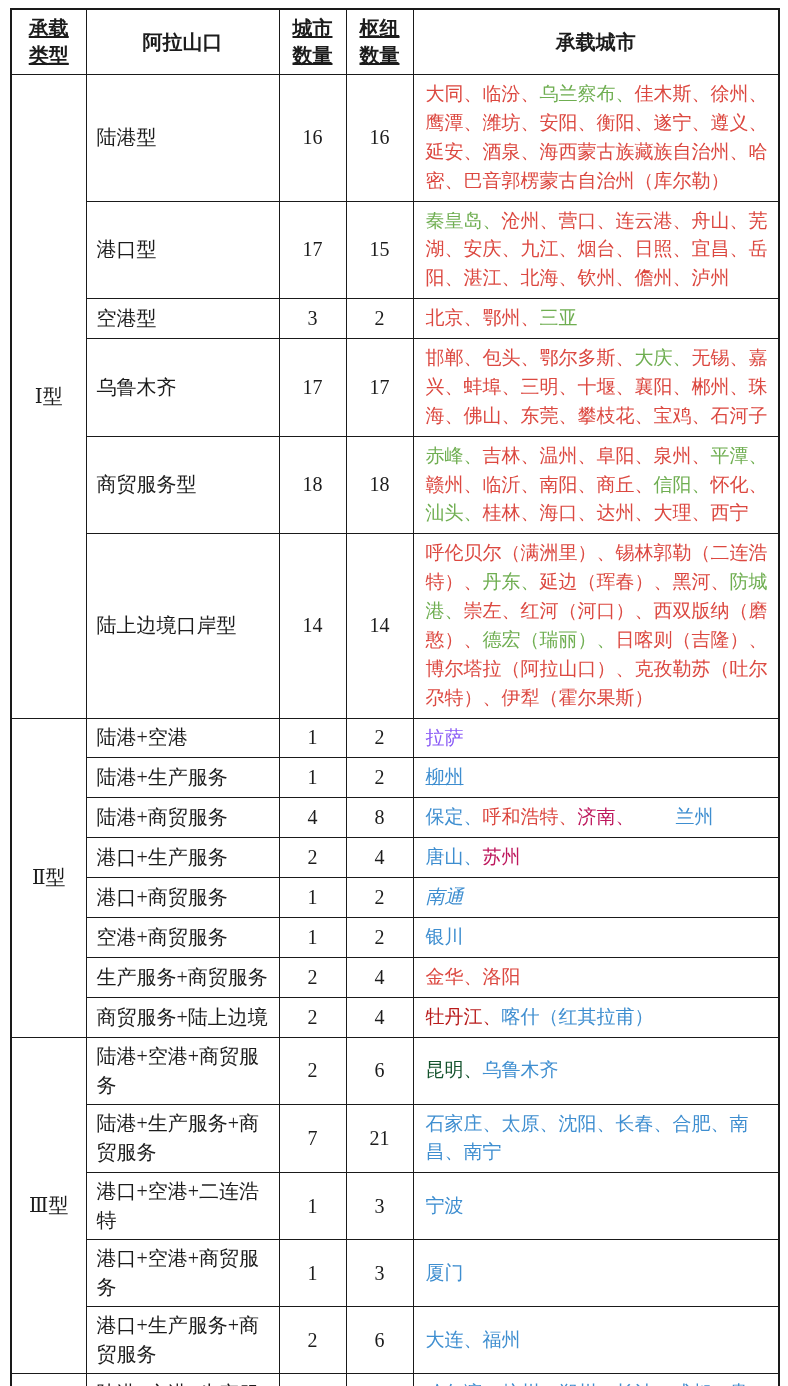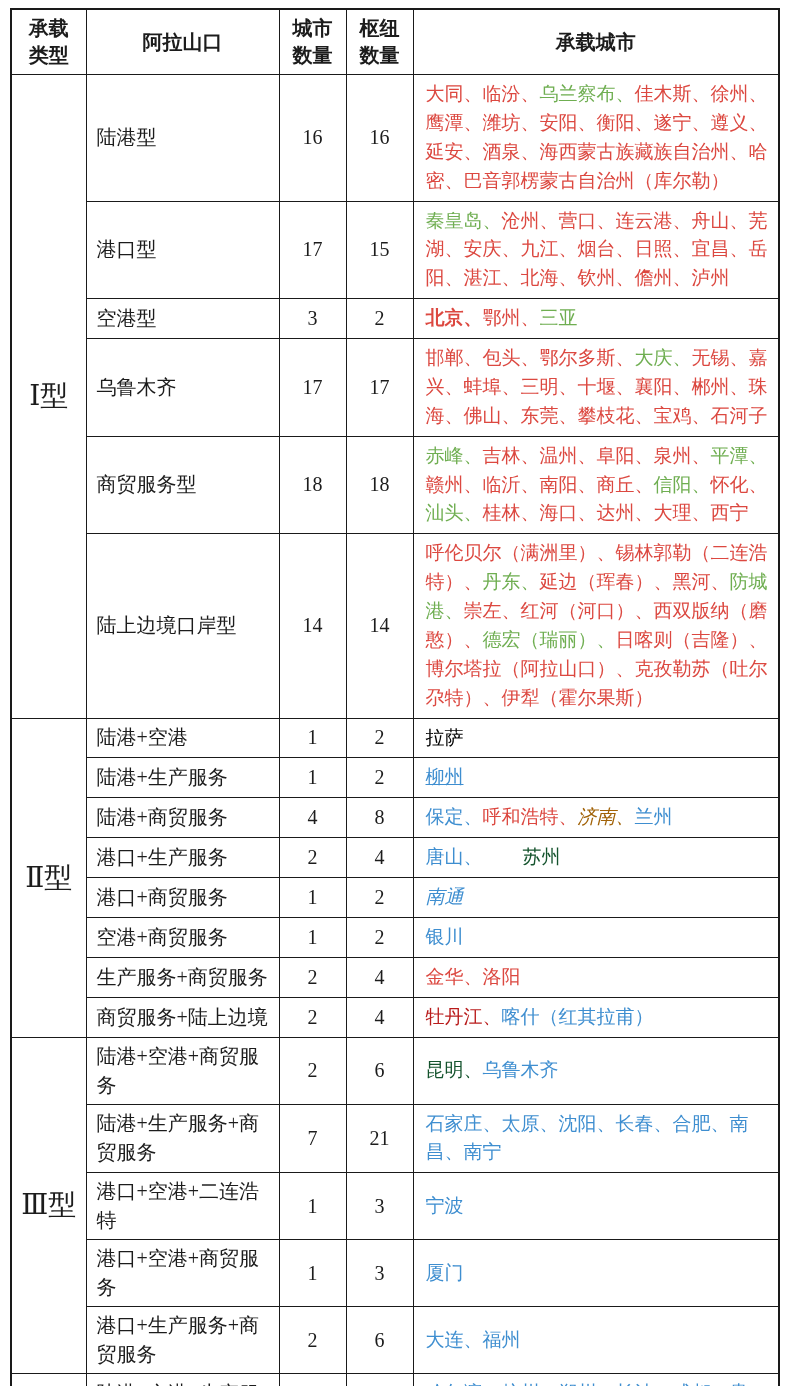--- a/index.html
+++ b/index.html
@@ -25,24 +25,24 @@
     vertical-align: middle;
     overflow: hidden;
   }
   th {
     font-weight: bold;
     font-size: 20px;
     text-align: center;
     padding: 5px 2px;
     line-height: 1.35;
   }
-  .pre { white-space: pre-line; }
+  .pre { white-space: pre-line; text-decoration: underline; }
   .gcell {
     text-align: center;
-    font-size: 28px;
+    font-size: 20px;
     padding: 2px;
   }
   .tcell {
     text-align: left;
     font-size: 20px;
     padding: 4px 4px 4px 10px;
     line-height: 1.45;
   }
   .ncell {
     text-align: center;
@@ -92,21 +92,21 @@
         <tr>
           <td class="tcell">港口型</td>
           <td class="ncell">17</td>
           <td class="ncell">15</td>
           <td class="ccell"><span class="city" style="color: rgb(111, 174, 81);">秦皇岛、</span><span class="city" style="color: rgb(220, 72, 64);">沧州、</span><span class="city" style="color: rgb(220, 72, 64);">营口、</span><span class="city" style="color: rgb(220, 72, 64);">连云港、</span><span class="city" style="color: rgb(220, 72, 64);">舟山、</span><span class="city" style="color: rgb(220, 72, 64);">芜湖、</span><span class="city" style="color: rgb(220, 72, 64);">安庆、</span><span class="city" style="color: rgb(220, 72, 64);">九江、</span><span class="city" style="color: rgb(220, 72, 64);">烟台、</span><span class="city" style="color: rgb(220, 72, 64);">日照、</span><span class="city" style="color: rgb(220, 72, 64);">宜昌、</span><span class="city" style="color: rgb(220, 72, 64);">岳阳、</span><span class="city" style="color: rgb(220, 72, 64);">湛江、</span><span class="city" style="color: rgb(220, 72, 64);">北海、</span><span class="city" style="color: rgb(220, 72, 64);">钦州、</span><span class="city" style="color: rgb(220, 72, 64);">儋州、</span><span class="city" style="color: rgb(220, 72, 64);">泸州</span></td>
         </tr>
         <tr>
           <td class="tcell">空港型</td>
           <td class="ncell">3</td>
           <td class="ncell">2</td>
-          <td class="ccell"><span class="city" style="color: rgb(220, 72, 64); font-weight: bold;">北京、</span><span class="city" style="color: rgb(220, 72, 64);">鄂州、</span><span class="city" style="color: rgb(111, 174, 81);">三亚</span></td>
+          <td class="ccell"><span class="city" style="color: rgb(220, 72, 64);">北京、</span><span class="city" style="color: rgb(220, 72, 64);">鄂州、</span><span class="city" style="color: rgb(111, 174, 81);">三亚</span></td>
         </tr>
         <tr>
           <td class="tcell">乌鲁木齐</td>
           <td class="ncell">17</td>
           <td class="ncell">17</td>
           <td class="ccell"><span class="city" style="color: rgb(220, 72, 64);">邯郸、</span><span class="city" style="color: rgb(220, 72, 64);">包头、</span><span class="city" style="color: rgb(220, 72, 64);">鄂尔多斯、</span><span class="city" style="color: rgb(111, 174, 81);">大庆、</span><span class="city" style="color: rgb(220, 72, 64);">无锡、</span><span class="city" style="color: rgb(220, 72, 64);">嘉兴、</span><span class="city" style="color: rgb(220, 72, 64);">蚌埠、</span><span class="city" style="color: rgb(220, 72, 64);">三明、</span><span class="city" style="color: rgb(220, 72, 64);">十堰、</span><span class="city" style="color: rgb(220, 72, 64);">襄阳、</span><span class="city" style="color: rgb(220, 72, 64);">郴州、</span><span class="city" style="color: rgb(220, 72, 64);">珠海、</span><span class="city" style="color: rgb(220, 72, 64);">佛山、</span><span class="city" style="color: rgb(220, 72, 64);">东莞、</span><span class="city" style="color: rgb(220, 72, 64);">攀枝花、</span><span class="city" style="color: rgb(220, 72, 64);">宝鸡、</span><span class="city" style="color: rgb(220, 72, 64);">石河子</span></td>
         </tr>
         <tr>
           <td class="tcell">商贸服务型</td>
           <td class="ncell">18</td>
@@ -117,39 +117,39 @@
           <td class="tcell">陆上边境口岸型</td>
           <td class="ncell">14</td>
           <td class="ncell">14</td>
           <td class="ccell"><span class="city" style="color: rgb(220, 72, 64);">呼伦贝尔（满洲里）、</span><span class="city" style="color: rgb(220, 72, 64);">锡林郭勒（二连浩特）、</span><span class="city" style="color: rgb(111, 174, 81);">丹东、</span><span class="city" style="color: rgb(220, 72, 64);">延边（珲春）、</span><span class="city" style="color: rgb(220, 72, 64);">黑河、</span><span class="city" style="color: rgb(111, 174, 81);">防城港、</span><span class="city" style="color: rgb(220, 72, 64);">崇左、</span><span class="city" style="color: rgb(220, 72, 64);">红河（河口）、</span><span class="city" style="color: rgb(220, 72, 64);">西双版纳（磨憨）、</span><span class="city" style="color: rgb(111, 174, 81);">德宏（瑞丽）、</span><span class="city" style="color: rgb(220, 72, 64);">日喀则（吉隆）、</span><span class="city" style="color: rgb(220, 72, 64);">博尔塔拉（阿拉山口）、</span><span class="city" style="color: rgb(220, 72, 64);">克孜勒苏（吐尔尕特）、</span><span class="city" style="color: rgb(220, 72, 64);">伊犁（霍尔果斯）</span></td>
         </tr>
         <tr>
           <td class="gcell" rowspan="8">Ⅱ型</td>
           <td class="tcell">陆港+空港</td>
           <td class="ncell">1</td>
           <td class="ncell">2</td>
-          <td class="ccell"><span class="city" style="color: #000000;">拉萨</span></td>
+          <td class="ccell"><span class="city" style="color: #8b5cf6;">拉萨</span></td>
         </tr>
         <tr>
           <td class="tcell">陆港+生产服务</td>
           <td class="ncell">1</td>
           <td class="ncell">2</td>
           <td class="ccell"><span class="city" style="color: rgb(62, 142, 208); text-decoration: underline;">柳州</span></td>
         </tr>
         <tr>
           <td class="tcell">陆港+商贸服务</td>
           <td class="ncell">4</td>
           <td class="ncell">8</td>
-          <td class="ccell"><span class="city" style="color: rgb(62, 142, 208);">保定、</span><span class="city" style="color: rgb(220, 72, 64);">呼和浩特、</span><span class="city" style="color: #a16207; font-style: italic;">济南、</span><span class="city" style="color: rgb(62, 142, 208);">兰州</span></td>
+          <td class="ccell"><span class="city" style="color: rgb(62, 142, 208);">保定、</span><span class="city" style="color: rgb(220, 72, 64);">呼和浩特、</span><span class="city" style="color: #be185d;">济南、</span><span class="city" style="color: rgb(62, 142, 208); margin-left: 41px;">兰州</span></td>
         </tr>
         <tr>
           <td class="tcell">港口+生产服务</td>
           <td class="ncell">2</td>
           <td class="ncell">4</td>
-          <td class="ccell"><span class="city" style="color: rgb(62, 142, 208);">唐山、</span><span class="city" style="color: #14532d; margin-left: 40px;">苏州</span></td>
+          <td class="ccell"><span class="city" style="color: rgb(62, 142, 208);">唐山、</span><span class="city" style="color: #be185d;">苏州</span></td>
         </tr>
         <tr>
           <td class="tcell">港口+商贸服务</td>
           <td class="ncell">1</td>
           <td class="ncell">2</td>
           <td class="ccell"><span class="city" style="color: rgb(62, 142, 208); font-style: italic;">南通</span></td>
         </tr>
         <tr>
           <td class="tcell">空港+商贸服务</td>
           <td class="ncell">1</td>

